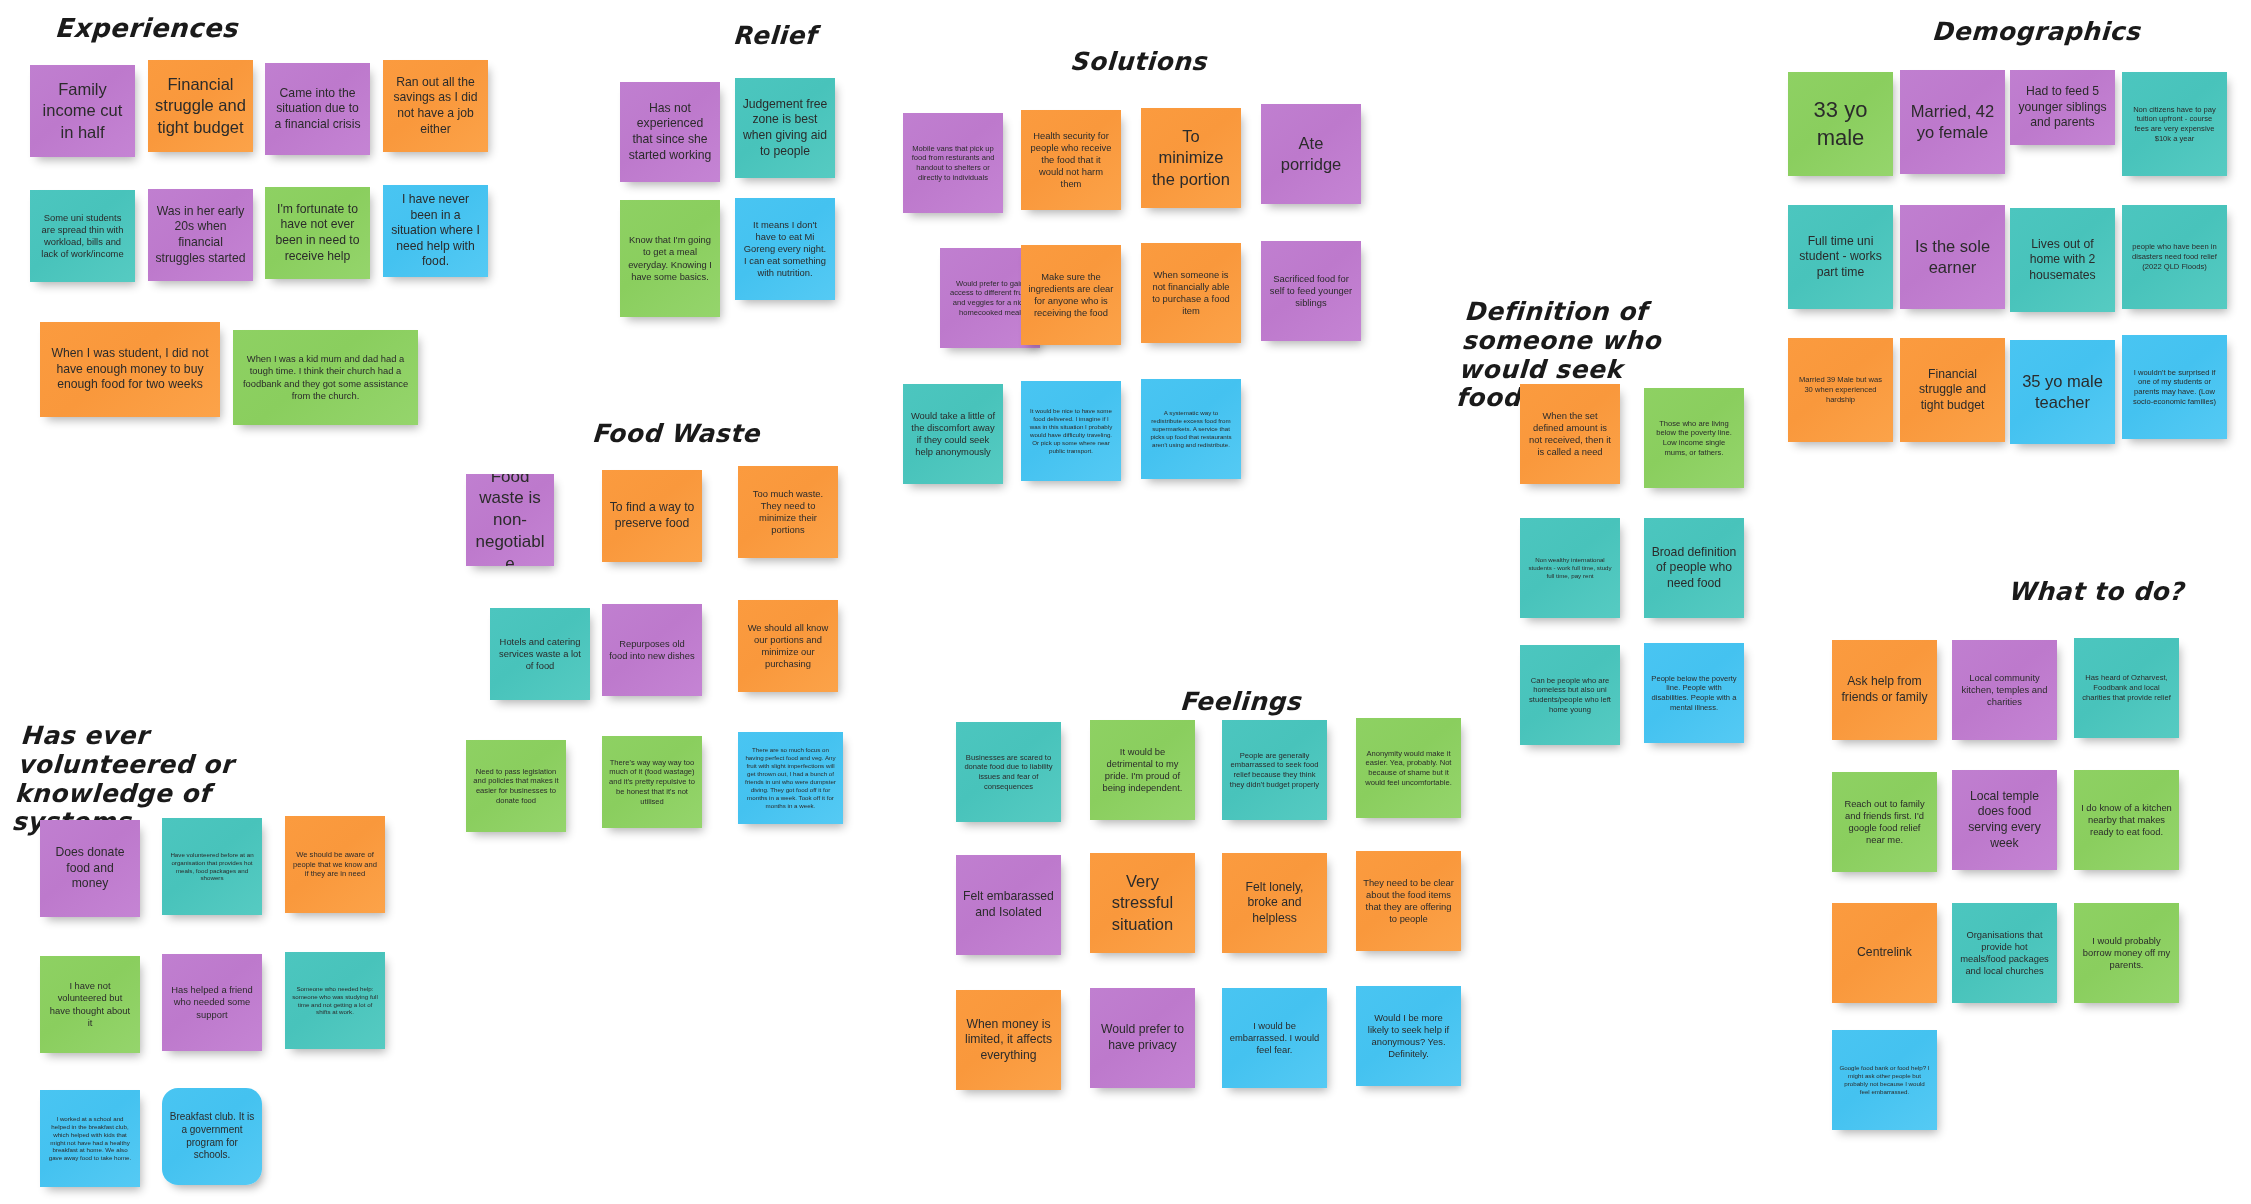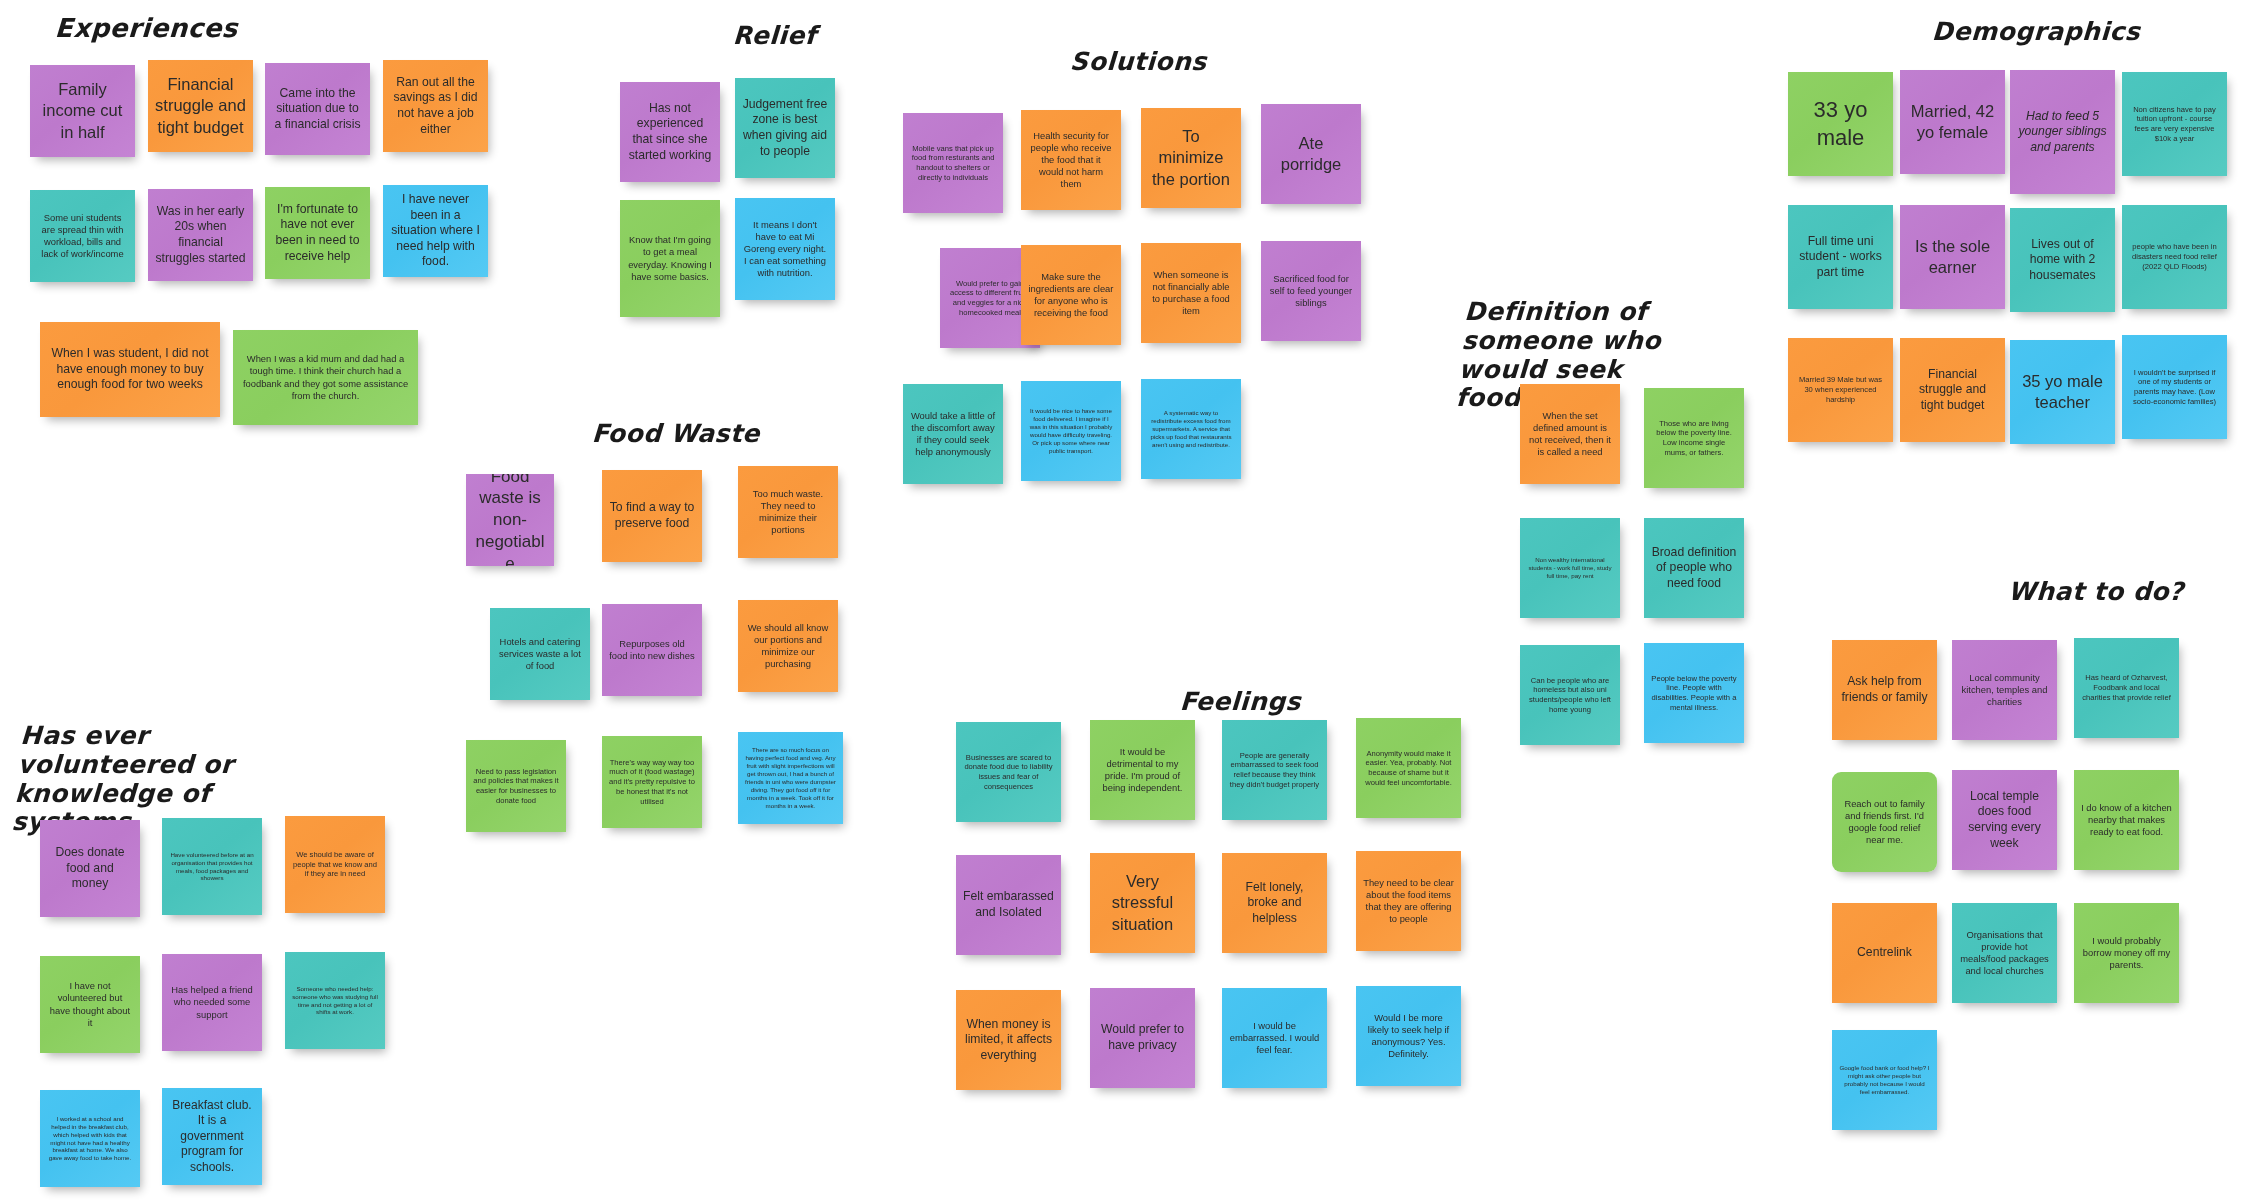--- a/index.html
+++ b/index.html
@@ -213,21 +213,21 @@
     </div>
     <div class="note c-purple" style="left: 162px; top: 954px; width: 100px; height: 97px; font-size: 9.4px;">
       <span>Has helped a friend who needed some support</span>
     </div>
     <div class="note c-teal" style="left: 285px; top: 952px; width: 100px; height: 97px; font-size: 6.2px;">
       <span>Someone who needed help: someone who was studying full time and not getting a lot of shifts at work.</span>
     </div>
     <div class="note c-blue" style="left: 40px; top: 1090px; width: 100px; height: 97px; font-size: 6.2px;">
       <span>I worked at a school and helped in the breakfast club, which helped with kids that might not have had a healthy breakfast at home. We also gave away food to take home.</span>
     </div>
-    <div class="note c-blue" style="left: 162px; top: 1088px; width: 100px; height: 97px; font-size: 12px;">
+    <div class="note c-blue" style="left: 162px; top: 1088px; width: 100px; height: 97px; font-size: 10px; border-radius: 16px;">
       <span>Breakfast club. It is a government program for schools.</span>
     </div>
     <div class="note c-orange" style="left: 1520px; top: 384px; width: 100px; height: 100px; font-size: 9.4px;">
       <span>When the set defined amount is not received, then it is called a need</span>
     </div>
     <div class="note c-green" style="left: 1644px; top: 388px; width: 100px; height: 100px; font-size: 7.6px;">
       <span>Those who are living below the poverty line. Low income single mums, or fathers.</span>
     </div>
     <div class="note c-teal" style="left: 1520px; top: 518px; width: 100px; height: 100px; font-size: 6.2px;">
       <span>Non wealthy international students - work full time, study full time, pay rent</span>
@@ -240,21 +240,21 @@
     </div>
     <div class="note c-blue" style="left: 1644px; top: 643px; width: 100px; height: 100px; font-size: 7.6px;">
       <span>People below the poverty line. People with disabilities. People with a mental illness.</span>
     </div>
     <div class="note c-green" style="left: 1788px; top: 72px; width: 105px; height: 104px; font-size: 22px;">
       <span>33 yo male</span>
     </div>
     <div class="note c-purple" style="left: 1900px; top: 70px; width: 105px; height: 104px; font-size: 16.5px;">
       <span>Married, 42 yo female</span>
     </div>
-    <div class="note c-purple" style="left: 2010px; top: 70px; width: 105px; height: 124px; font-size: 12.2px; font-style: italic;">
+    <div class="note c-purple" style="left: 2010px; top: 70px; width: 105px; height: 75px; font-size: 12.2px;">
       <span>Had to feed 5 younger siblings and parents</span>
     </div>
     <div class="note c-teal" style="left: 2122px; top: 72px; width: 105px; height: 104px; font-size: 7.6px;">
       <span>Non citizens have to pay tuition upfront - course fees are very expensive $10k a year</span>
     </div>
     <div class="note c-teal" style="left: 1788px; top: 205px; width: 105px; height: 104px; font-size: 12.2px;">
       <span>Full time uni student - works part time</span>
     </div>
     <div class="note c-purple" style="left: 1900px; top: 205px; width: 105px; height: 104px; font-size: 16.5px;">
       <span>Is the sole earner</span>
@@ -279,21 +279,21 @@
     </div>
     <div class="note c-orange" style="left: 1832px; top: 640px; width: 105px; height: 100px; font-size: 12.2px;">
       <span>Ask help from friends or family</span>
     </div>
     <div class="note c-purple" style="left: 1952px; top: 640px; width: 105px; height: 100px; font-size: 9.4px;">
       <span>Local community kitchen, temples and charities</span>
     </div>
     <div class="note c-teal" style="left: 2074px; top: 638px; width: 105px; height: 100px; font-size: 7.6px;">
       <span>Has heard of Ozharvest, Foodbank and local charities that provide relief</span>
     </div>
-    <div class="note c-green" style="left: 1832px; top: 772px; width: 105px; height: 100px; font-size: 9.4px; border-radius: 9px;">
+    <div class="note c-green" style="left: 1832px; top: 772px; width: 105px; height: 100px; font-size: 9.4px;">
       <span>Reach out to family and friends first. I'd google food relief near me.</span>
     </div>
     <div class="note c-purple" style="left: 1952px; top: 770px; width: 105px; height: 100px; font-size: 12.2px;">
       <span>Local temple does food serving every week</span>
     </div>
     <div class="note c-green" style="left: 2074px; top: 770px; width: 105px; height: 100px; font-size: 9.4px;">
       <span>I do know of a kitchen nearby that makes ready to eat food.</span>
     </div>
     <div class="note c-orange" style="left: 1832px; top: 903px; width: 105px; height: 100px; font-size: 12.2px;">
       <span>Centrelink</span>

